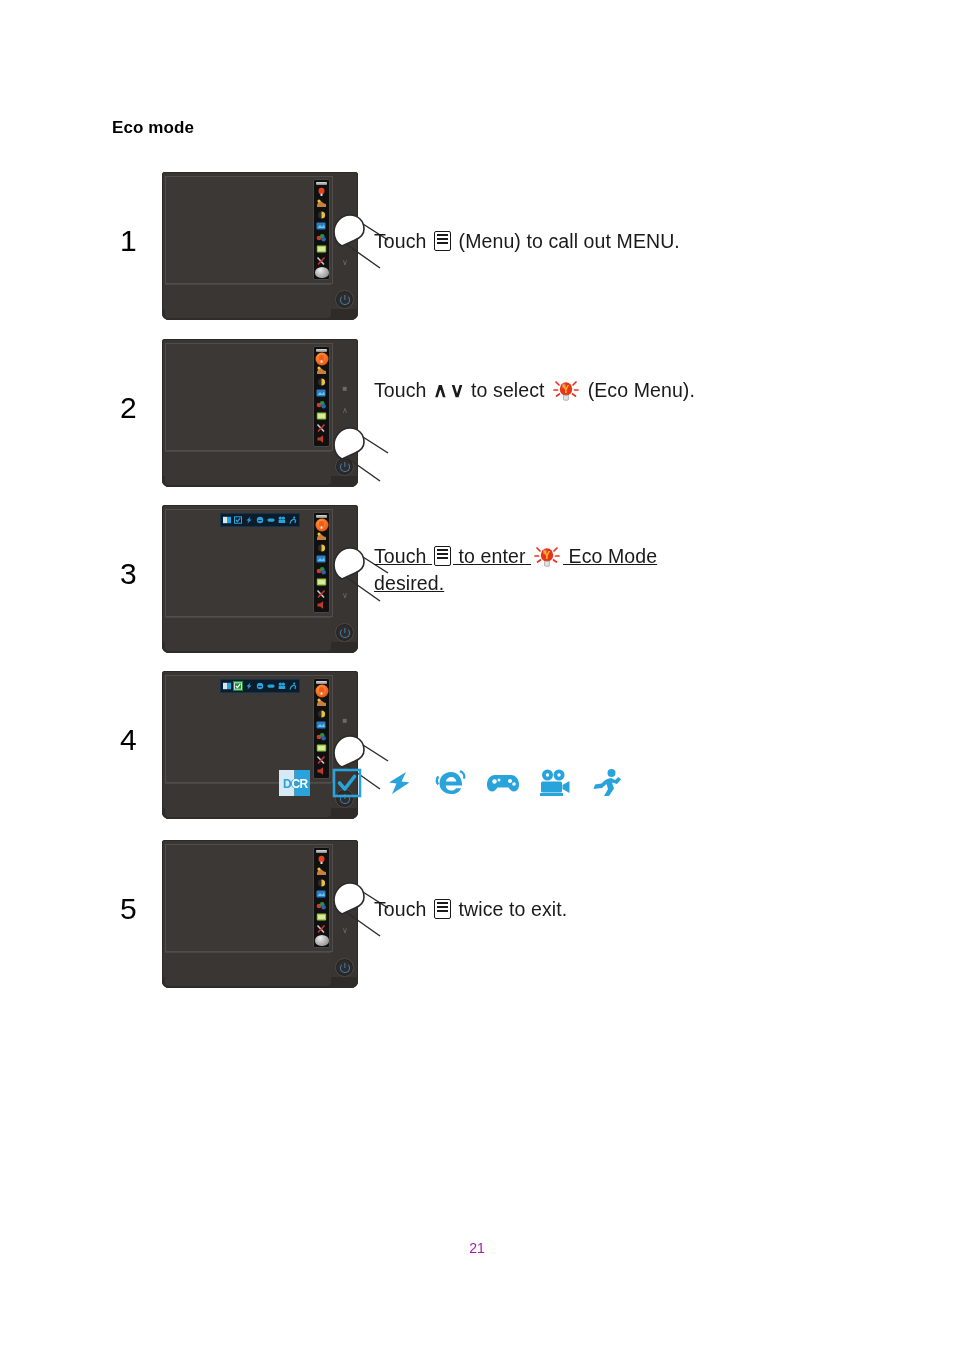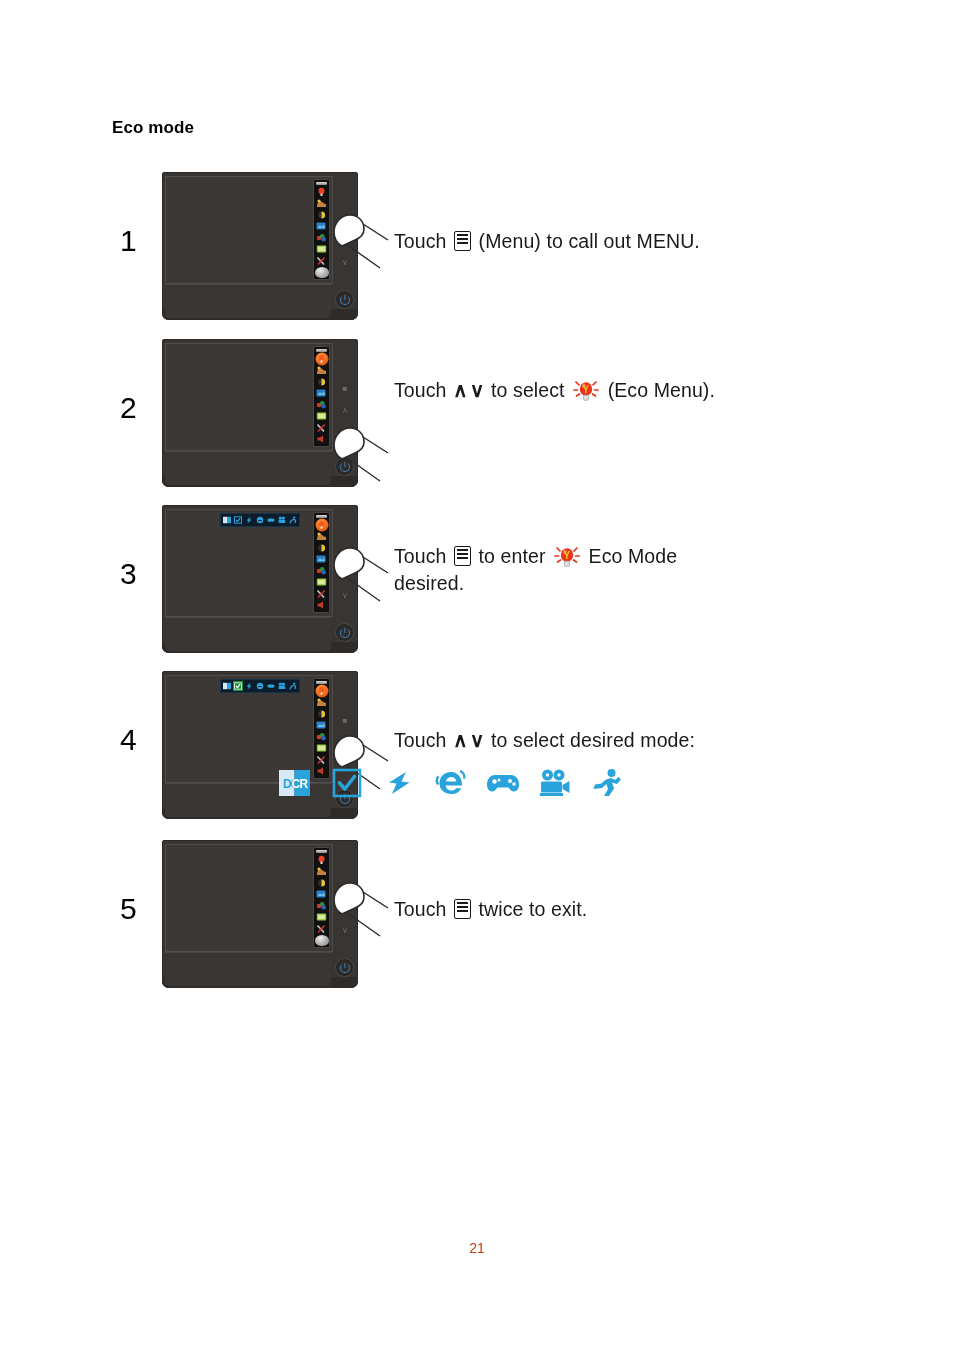--- a/index.html
+++ b/index.html
@@ -223,21 +223,21 @@
 
   
   .finger {
     position: absolute;
     pointer-events: none;
   }
 
   
   .instr {
     position: absolute;
-    left: 282px;
+    left: 262px;
     font-size: 19.5px;
     line-height: 26px;
     color: #1a1a1a;
     letter-spacing: 0.1px;
   }
   .instr .ln { display: block; white-space: nowrap; }
 
   
   .menu-glyph {
     display: inline-block;
@@ -294,21 +294,21 @@
   }
 
   
   .page-number {
     position: absolute;
     left: 0;
     right: 0;
     top: 1240px;
     text-align: center;
     font-size: 14px;
-    color: #c2410c;
+    color: #a21caf;
   }
 </style>
 </head>
 <body>
 
 <div class="page">
 
   <div class="section-title">Eco mode</div>
 
   <div class="step-row" style="top:172px;height:152px;">
@@ -582,21 +582,21 @@
       <div class="side-btn" style="top:87px;">∨</div>
       <div class="power-btn"></div>
 
       <svg class="finger" style="left:168px;top:38px;" width="60" height="66" viewBox="0 0 60 66">
         <path d="M4 22 C4 13 11 5 20 5 C28 5 34 11 34 19 C34 24 30 28 25 30 L12 36 C7 34 4 28 4 22 Z" fill="#ffffff" stroke="#2b2b2b" stroke-width="1.6"></path>
         <path d="M33 14 L58 30" stroke="#2b2b2b" stroke-width="1.4" fill="none"></path>
         <path d="M16 34 L50 58" stroke="#2b2b2b" stroke-width="1.4" fill="none"></path>
       </svg>
     </div>
 
-    <div class="instr" style="top:38px;">
+    <div class="instr" style="top:38px;text-decoration:underline;">
       <span class="ln"><span>Touch </span><span class="menu-glyph"><i></i><i></i><i></i></span><span> to enter </span><span class="eco-glyph">
           <svg width="28" height="26" viewBox="0 0 28 26">
             <g stroke="#e8341c" stroke-width="1.7" stroke-linecap="round">
               <line x1="4" y1="4" x2="7" y2="7"></line>
                 <line x1="24" y1="4" x2="21" y2="7"></line>
               <line x1="2" y1="12" x2="5.5" y2="12"></line>
                 <line x1="26" y1="12" x2="22.5" y2="12"></line>
               <line x1="4.5" y1="18" x2="7.5" y2="16"></line>
                 <line x1="23.5" y1="18" x2="20.5" y2="16"></line>
             </g>
@@ -717,23 +717,20 @@
       <div class="side-btn" style="top:68px;">∧</div>
       <div class="power-btn"></div>
 
       <svg class="finger" style="left:168px;top:60px;" width="60" height="66" viewBox="0 0 60 66">
         <path d="M4 22 C4 13 11 5 20 5 C28 5 34 11 34 19 C34 24 30 28 25 30 L12 36 C7 34 4 28 4 22 Z" fill="#ffffff" stroke="#2b2b2b" stroke-width="1.6"></path>
         <path d="M33 14 L58 30" stroke="#2b2b2b" stroke-width="1.4" fill="none"></path>
         <path d="M16 34 L50 58" stroke="#2b2b2b" stroke-width="1.4" fill="none"></path>
       </svg>
     </div>
 
-    <div class="instr" style="top:56px;">
-      <span class="ln"><span>Touch </span><span class="arrow-glyph">∧</span><span class="arrow-glyph">∨</span><span> to select desired  mode:</span></span>
-    </div>
   </div>
 
   <div class="mode-strip" style="top:766px;">
     <div class="mode-icon">
       <svg width="34" height="30" viewBox="0 0 34 30">
         <rect x="1" y="2" width="15.5" height="26" fill="#d6e9f4"></rect>
         <rect x="16.5" y="2" width="15.5" height="26" fill="#29a3dc"></rect>
         <text x="5" y="20" font-family="Liberation Sans, sans-serif" font-size="12" font-weight="bold" fill="#29a3dc">D</text>
         <text x="12.5" y="20" font-family="Liberation Sans, sans-serif" font-size="12" font-weight="bold" fill="#29a3dc">C</text>
         <text x="13.5" y="20" font-family="Liberation Sans, sans-serif" font-size="12" font-weight="bold" fill="#ffffff">C</text>

